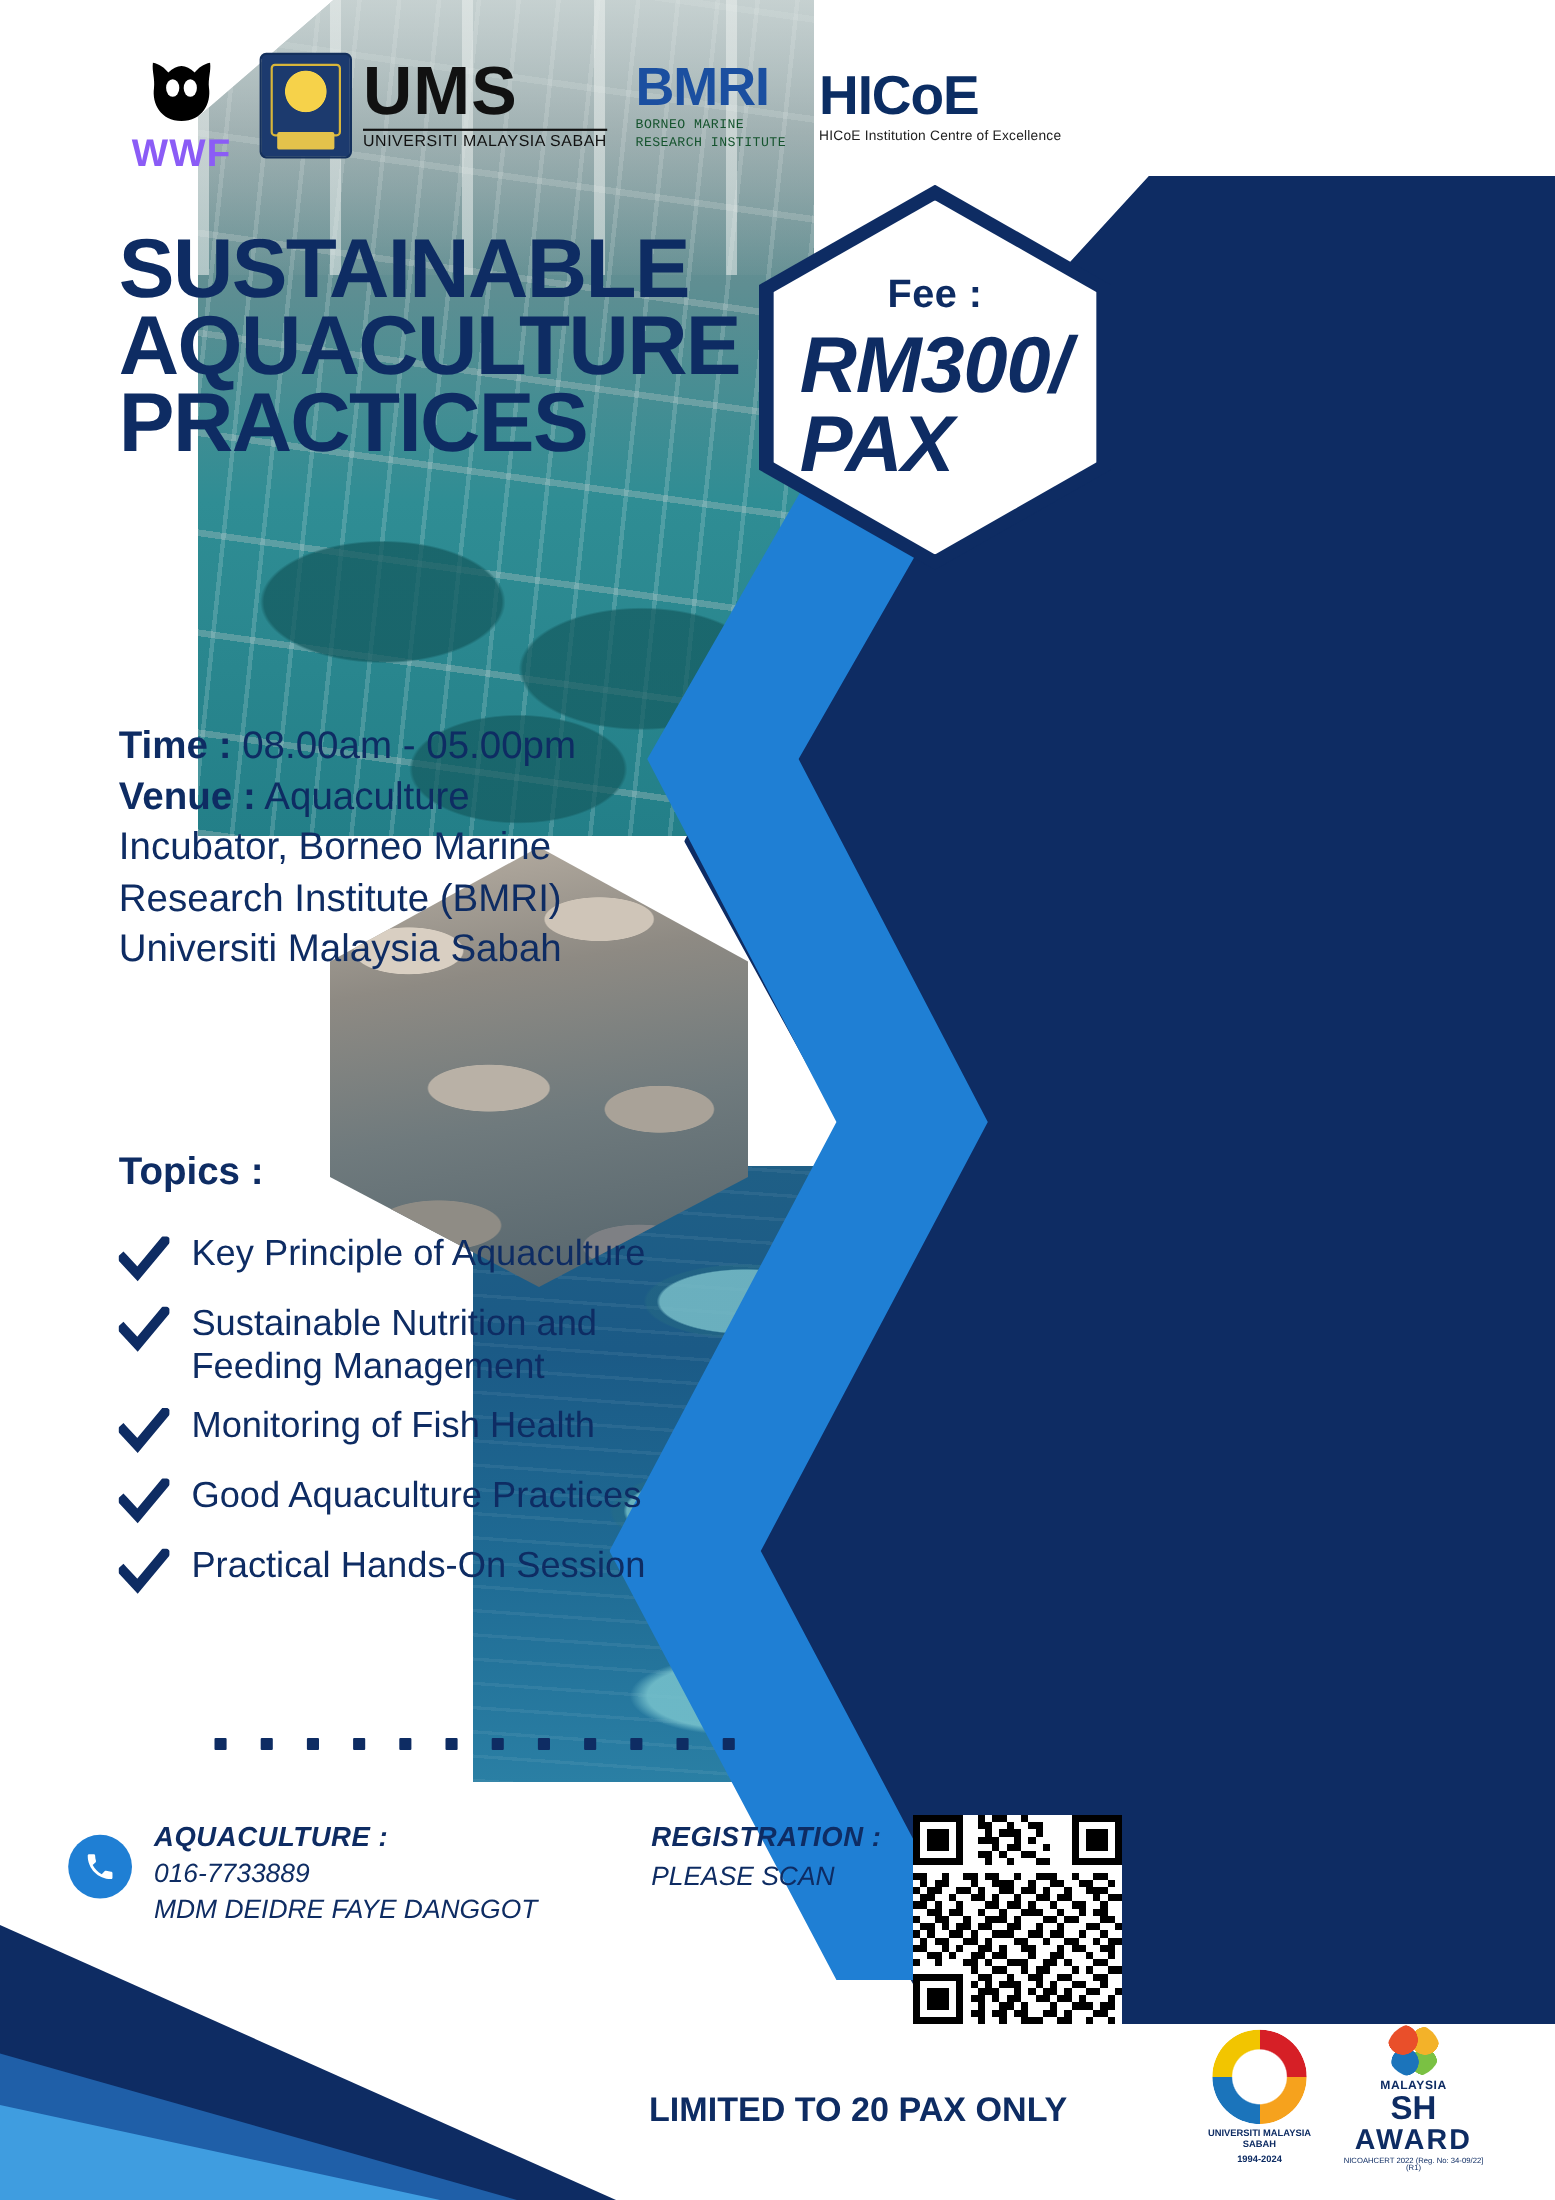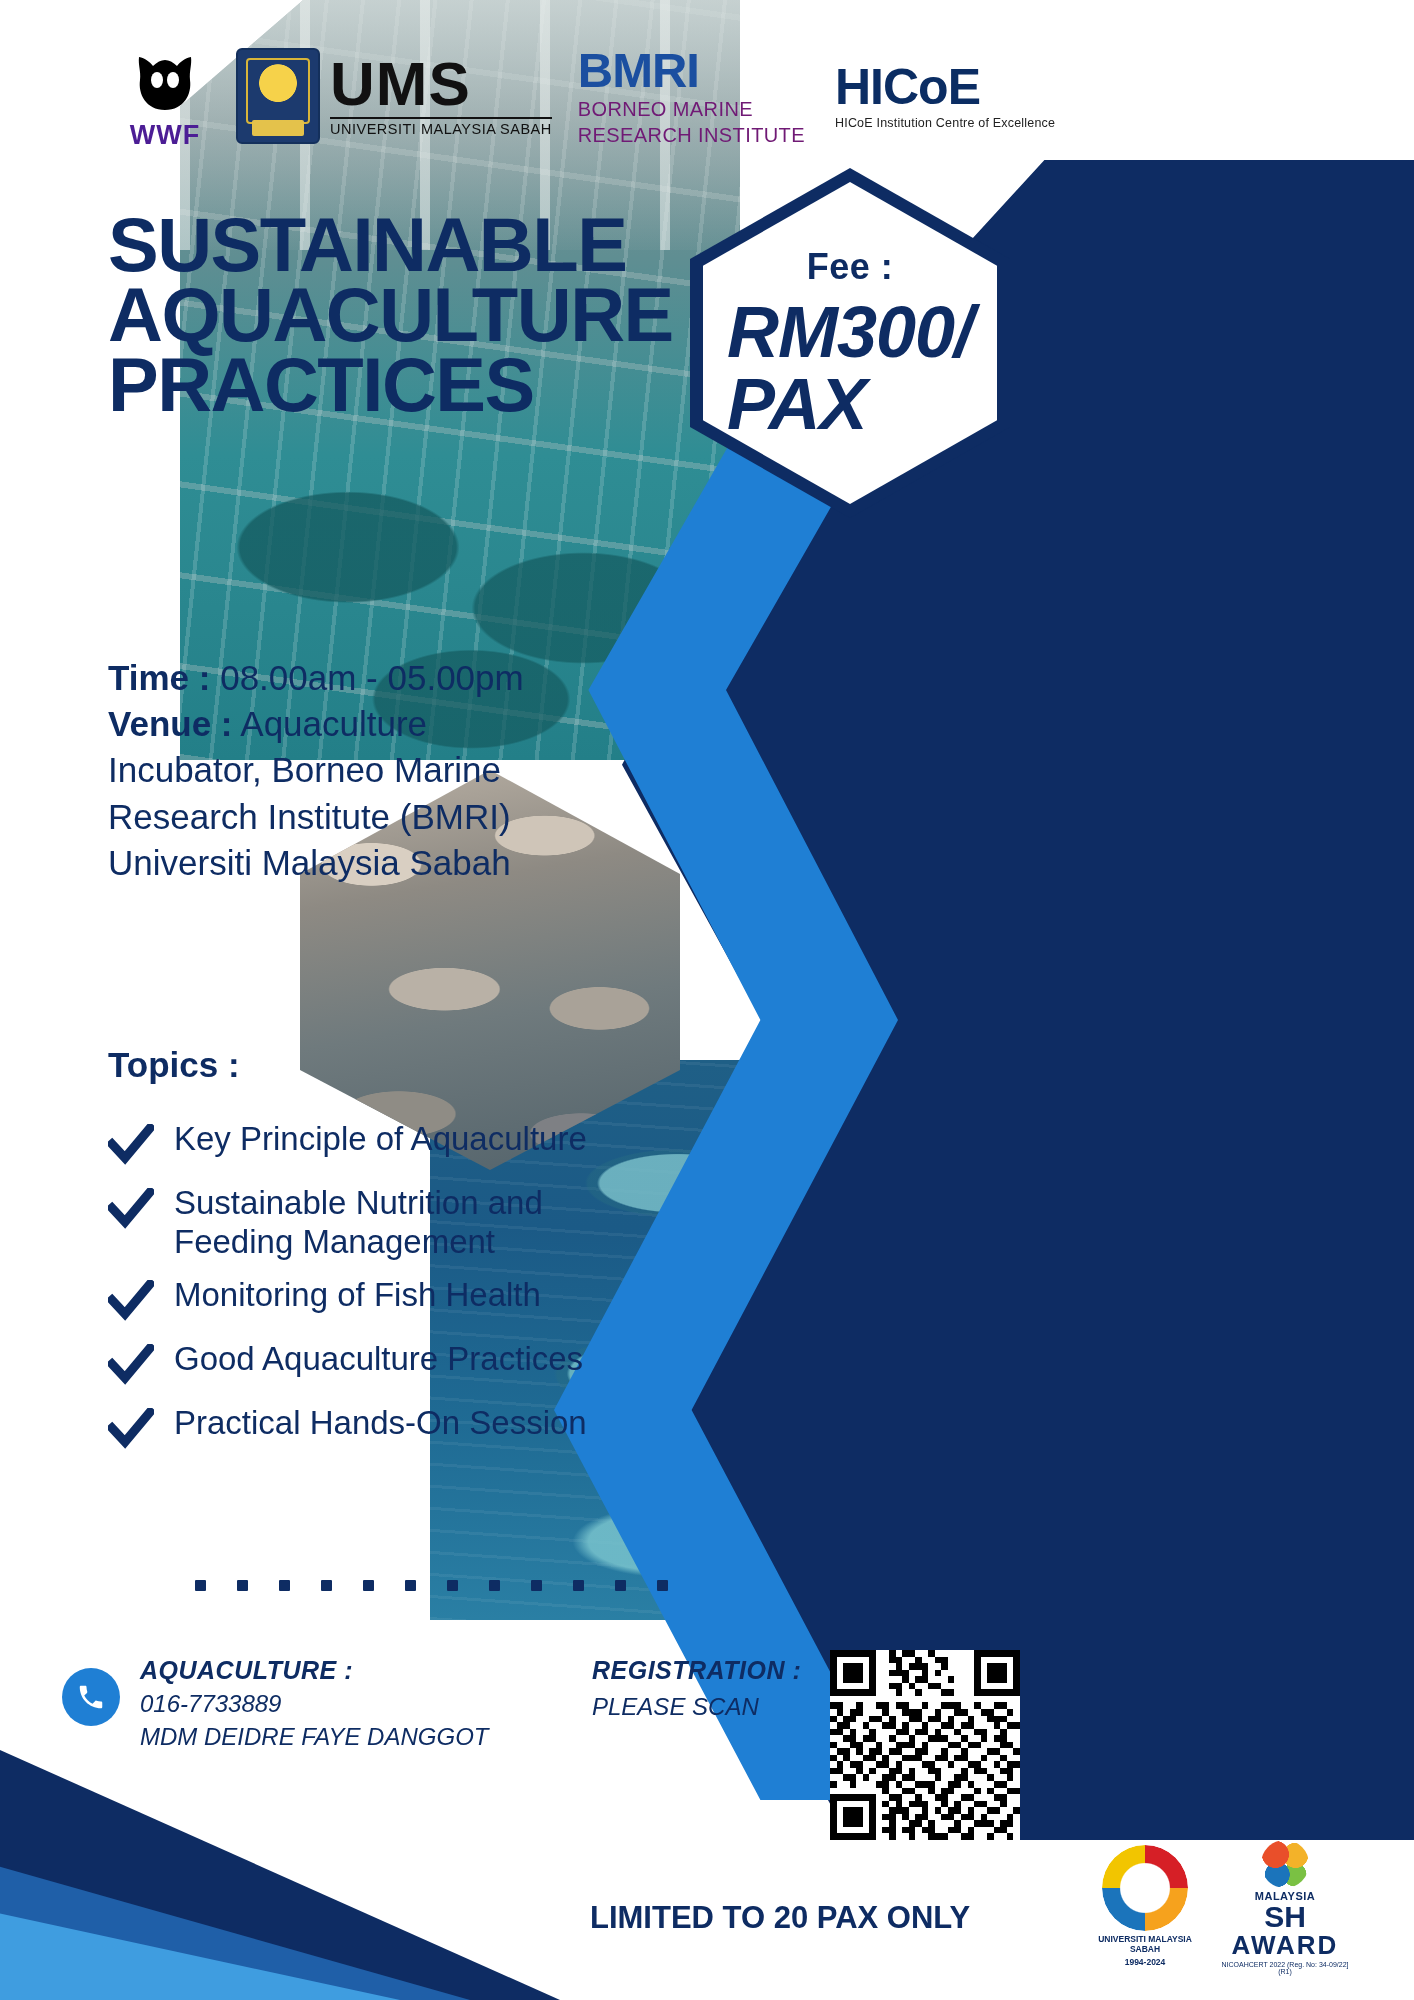--- a/index.html
+++ b/index.html
@@ -26,21 +26,21 @@
   .wwf-logo {
     width: 90px; height: 112px;
     display: flex; flex-direction: column; align-items: center; justify-content: flex-start;
   }
   .panda {
     width: 78px; height: 78px;
     position: relative;
   }
   .panda svg { display: block; }
   .wwf-word {
-    font-weight: bold; font-size: 27px; letter-spacing: 1px; color: #4c1d95;
+    font-weight: bold; font-size: 35px; letter-spacing: 1px; color: #8b5cf6;
     margin-top: 2px;
   }
   .ums-logo { display: flex; align-items: center; gap: 10px; }
   .ums-crest {
     width: 84px; height: 96px;
     border-radius: 6px;
     background:
       radial-gradient(circle at 50% 36%, #f6d24a 0 26%, transparent 27%),
       linear-gradient(#1c3a6e, #1c3a6e);
     position: relative;
@@ -55,21 +55,21 @@
   .ums-crest:after {
     content: "";
     position: absolute; left: 14px; right: 14px; bottom: 6px; height: 16px;
     background: #e4c24b; border-radius: 2px;
   }
   .ums-text { display: flex; flex-direction: column; }
   .ums-main { font-size: 62px; font-weight: bold; letter-spacing: 1px; color: #111; line-height: 0.95; }
   .ums-sub { font-size: 14.5px; letter-spacing: 0.5px; color: #111; border-top: 2px solid #111; padding-top: 2px; margin-top: 3px; }
   .bmri-block { display: flex; flex-direction: column; justify-content: center; }
   .bmri-main { font-size: 49px; font-weight: bold; color: #1b4fa0; letter-spacing: -1px; line-height: 1; }
-  .bmri-sub { font-size: 20px; color: #701a75; letter-spacing: 0.4px; line-height: 1.15; margin-top: 3px; }
+  .bmri-sub { font-size: 12px; color: #14532d; letter-spacing: 0.4px; line-height: 1.15; margin-top: 3px; font-family: Liberation Mono, monospace; }
   .hicoe-block { display: flex; flex-direction: column; justify-content: center; margin-left: 4px; }
   .hicoe-main { font-size: 50px; font-weight: bold; color: #0b2d63; letter-spacing: -1px; line-height: 1; }
   .hicoe-sub { font-size: 12.5px; color: #222; letter-spacing: 0.2px; margin-top: 4px; }
   .photo-top {
     position: absolute;
     top: 0; left: 180px; width: 560px; height: 760px;
     background:
       linear-gradient(180deg, #93a5a8 0%, #7d9396 16%, #5f8e92 34%, #2f8d94 60%, #237f88 100%);
     clip-path: polygon(22% 0, 100% 0, 100% 100%, 0 100%, 0 14%);
     overflow: hidden;

